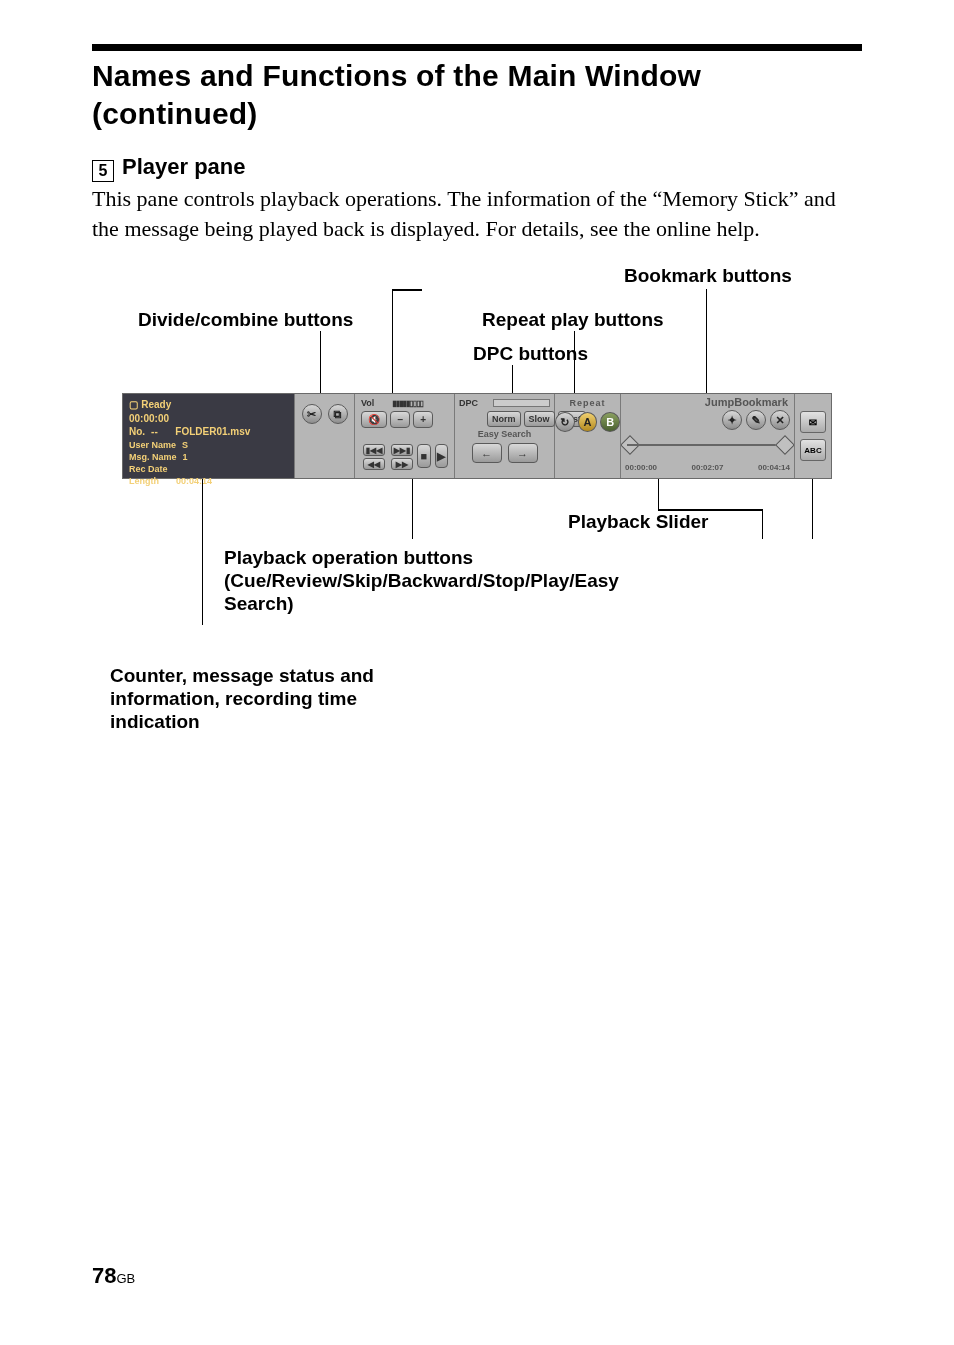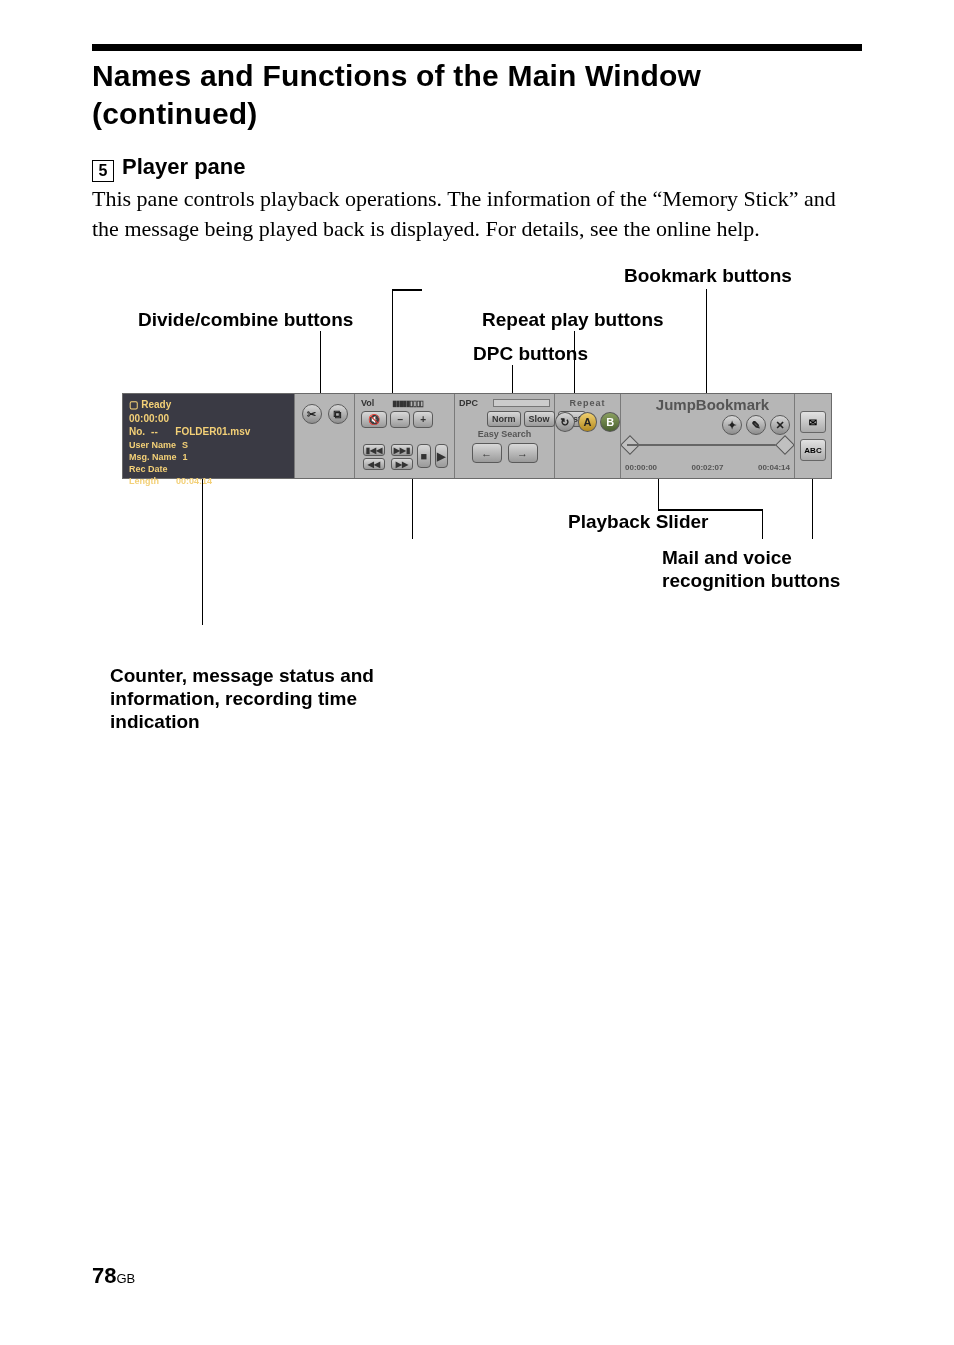--- a/index.html
+++ b/index.html
@@ -138,21 +138,21 @@
   .arrowrow { display:flex; gap:6px; justify-content:center; margin-top:4px;}
   .pl-repeat {
     width: 66px; padding-top:4px; text-align:center; color:#555;
   }
   .rep-label { font-size:9px; font-weight:700; letter-spacing:1px;}
   .rep-btns { display:flex; gap:3px; justify-content:center; margin-top:4px;}
   .pl-slider {
     flex: 1;
     position:relative; color:#555;
   }
-  .slider-top { display:flex; justify-content:center; font-size:15px; font-weight:700; padding:2px 6px 0 6px;margin-left:10px;}
+  .slider-top { display:flex; justify-content:flex-end; font-size:11px; font-weight:700; padding:2px 6px 0 6px;margin-left:10px;}
   .bm-btns { display:flex; gap:4px; justify-content:flex-end; padding-right:4px; margin-top:2px;}
   .track {
     position:absolute; left:6px; right:6px; top:50px; height:2px; background:#666;
   }
   .tick { position:absolute; bottom:6px; font-size:8px; color:#555;}
   .endcap {
     position:absolute; width:14px;height:14px;border:1.5px solid #555;background:#c0c0c0;
     transform: rotate(45deg);
   }
   .pl-mail {
@@ -312,22 +312,22 @@
 
   <div class="line v" style="left:110px; top:214px; height:146px;"></div>
   <div class="line v" style="left:320px; top:214px; height:60px;"></div>
   <div class="line v" style="left:566px; top:214px; height:30px;"></div>
   <div class="line v" style="left:670px; top:244px; height:30px;"></div>
   <div class="line hline" style="left:566px; top:244px; width:105px;"></div>
   <div class="line v" style="left:720px; top:214px; height:60px;"></div>
 
   <div class="lbl" style="left:476px; top:246px;">Playback Slider</div>
 
-
-  <div class="lbl multi" style="left:570px; top:282px; width:210px;">Mail and voice recognition buttons</div>
+  <div class="lbl multi" style="left:132px; top:282px; width:340px;">Playback operation buttons (Cue/Review/Skip/Backward/Stop/Play/Easy Search)</div>
+
 </div>
 
 <div class="bottom-labels">
   <div class="lbl multi" style="left:18px; top:36px; width:290px;">Counter, message status and information, recording time indication</div>
 </div>
 
 <div class="footer">
   <span class="pg">78</span><span class="gb">GB</span>
 </div>
 

